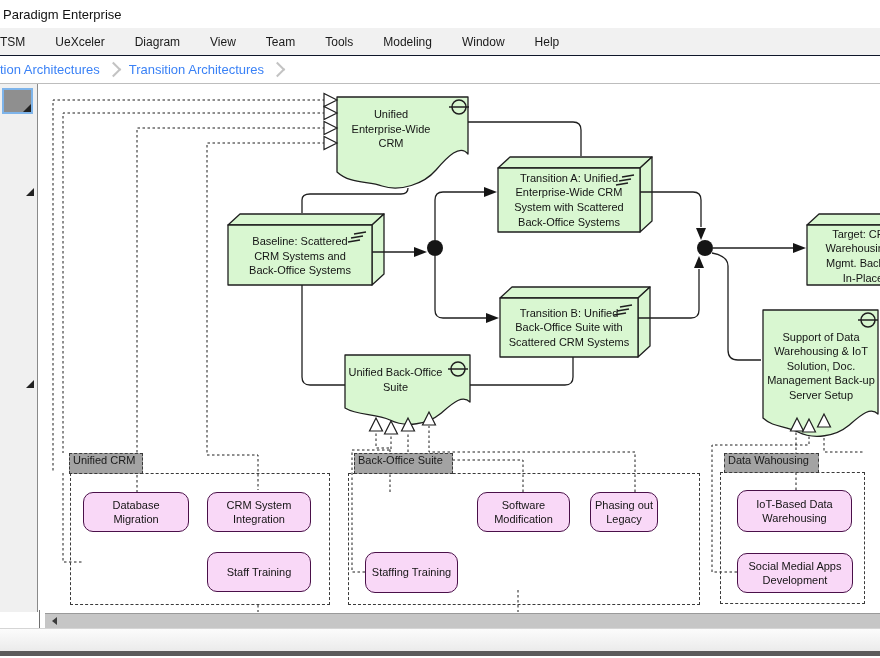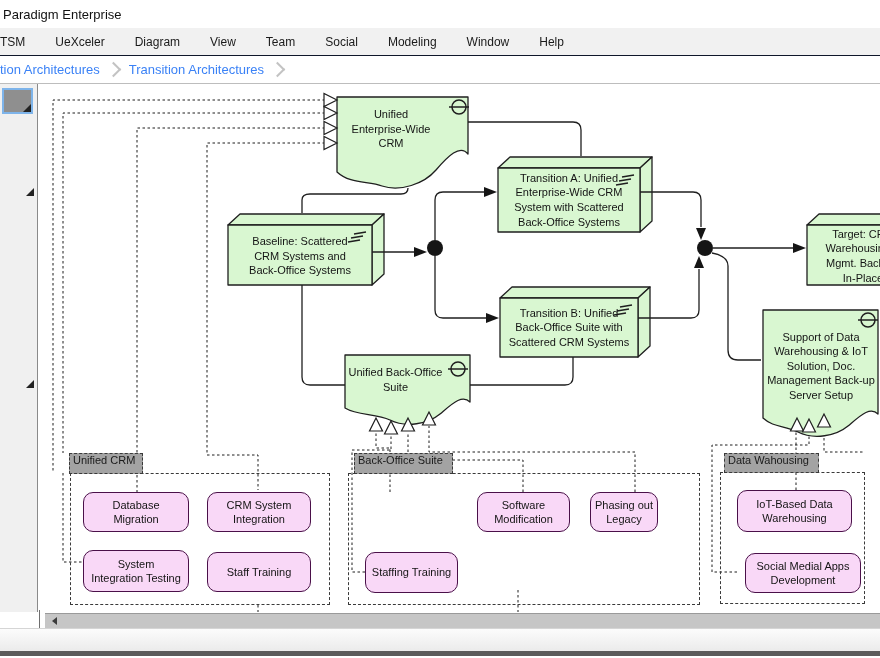--- a/index.html
+++ b/index.html
@@ -53,21 +53,21 @@
   <div id="titlebar">
     <div class="t">Paradigm Enterprise</div>
   </div>
 
   <div id="menubar">
     <div class="menu-item">TSM</div>
     <div class="menu-item">UeXceler</div>
     <div class="menu-item">Diagram</div>
     <div class="menu-item">View</div>
     <div class="menu-item">Team</div>
-    <div class="menu-item">Social</div>
+    <div class="menu-item">Tools</div>
     <div class="menu-item">Modeling</div>
     <div class="menu-item">Window</div>
     <div class="menu-item">Help</div>
   </div>
 
   <div id="crumbbar">
     <div class="crumb">tion Architectures</div>
     <div class="crumb-sep"></div>
     <div class="crumb">Transition Architectures</div>
     <div class="crumb-sep"></div>
@@ -235,31 +235,29 @@
     <div class="nodelabel" style="left:727px;top:238px;width:112px;height:88px;">Support of Data
 Warehousing &amp; IoT
 Solution, Doc.
 Management Back-up
 Server Setup</div>
 
     <div class="task" style="left:45px;top:408px;width:106px;height:40px;">Database
 Migration</div>
     <div class="task" style="left:169px;top:408px;width:104px;height:40px;">CRM System
 Integration</div>
-    <div class="task" style="left:45px;top:466px;width:106px;height:42px;">System
-Integration Testing</div>
     <div class="task" style="left:169px;top:468px;width:104px;height:40px;">Staff Training</div>
     <div class="task" style="left:439px;top:408px;width:93px;height:40px;">Software
 Modification</div>
     <div class="task" style="left:552px;top:408px;width:68px;height:40px;">Phasing out
 Legacy</div>
     <div class="task" style="left:327px;top:468px;width:93px;height:41px;">Staffing Training</div>
     <div class="task" style="left:699px;top:406px;width:115px;height:42px;">IoT-Based Data
 Warehousing</div>
-    <div class="task" style="left:699px;top:469px;width:116px;height:40px;margin-left:8px;">Social Medial Apps
+    <div class="task" style="left:699px;top:469px;width:116px;height:40px;">Social Medial Apps
 Development</div>
   </div>
 
   <div id="hscroll">
     <div class="track"></div>
     <div class="btn">
       <div class="arr"></div>
     </div>
   </div>
   <div id="panel-divider"></div>

